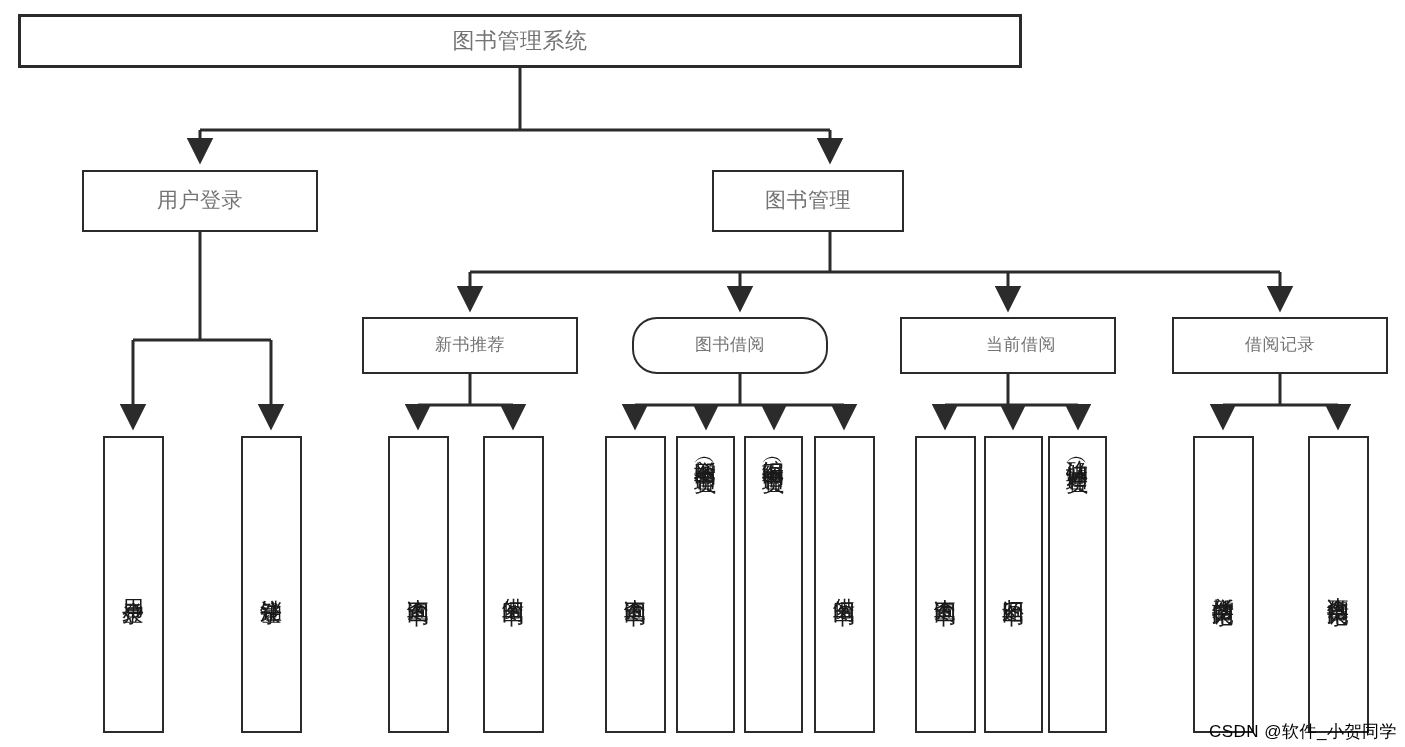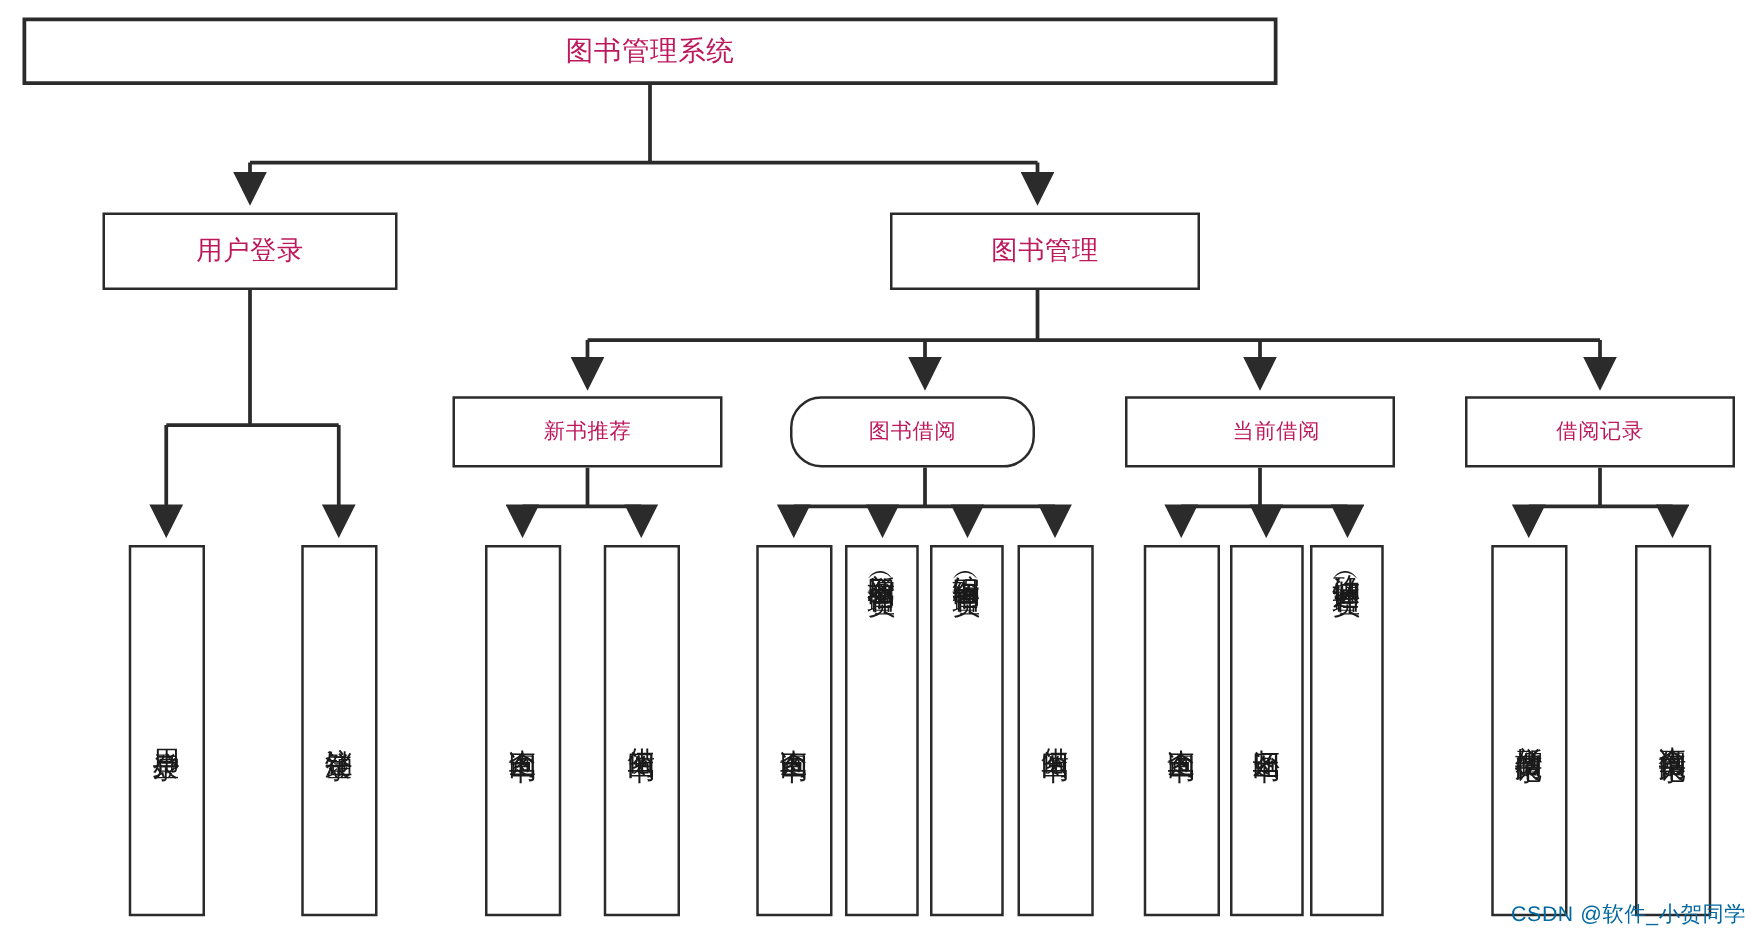--- a/index.html
+++ b/index.html
@@ -31,21 +31,21 @@
     box-sizing: border-box;
     background: #ffffff;
     border: 2.5px solid #2b2b2b;
     display: flex;
     align-items: center;
     justify-content: center;
   }
   .node-box.level-0 { border-width: 3px; }
   .node-label-h {
     font-size: 21px;
-    color: #be185d;
+    color: #737373;
     line-height: 1.2;
     white-space: nowrap;
     letter-spacing: 0.5px;
     font-family: Liberation Serif, serif;
   }
   .node-box.level-0 .node-label-h { font-size: 22px; }
   .node-box.level-2 .node-label-h { font-size: 17px; }
   .leaf-box {
     position: absolute;
     box-sizing: border-box;
@@ -64,21 +64,21 @@
     line-height: 1.05;
     letter-spacing: 2px;
     white-space: nowrap;
   }
   .leaf-box.center-text { align-items: center; }
   .watermark {
     position: absolute;
     right: 8px;
     bottom: 4px;
     font-size: 17px;
-    color: #0369a1;
+    color: #000000;
     white-space: nowrap;
     letter-spacing: 0.5px;
   }
 </style>
 </head>
 <body>
 
 <div id="diagram-root">
 
   <svg class="diagram-svg" viewBox="0 0 1405 747">
@@ -143,21 +143,21 @@
     </g>
   </svg>
 
   <div class="node-box level-0" style="left:18px; top:14px; width:1004px; height:54px;">
     <span class="node-label-h">图书管理系统</span>
   </div>
 
   <div class="node-box level-1" style="left:82px; top:170px; width:236px; height:62px;">
     <span class="node-label-h">用户登录</span>
   </div>
-  <div class="node-box level-1" style="left:712px; top:170px; width:248px; height:62px;">
+  <div class="node-box level-1" style="left:712px; top:170px; width:192px; height:62px;">
     <span class="node-label-h">图书管理</span>
   </div>
 
   <div class="node-box level-2" style="left:362px; top:317px; width:216px; height:57px;">
     <span class="node-label-h">新书推荐</span>
   </div>
   <div class="node-box level-2" style="left:632px; top:317px; width:196px; height:57px;border-radius:25px;">
     <span class="node-label-h">图书借阅</span>
   </div>
   <div class="node-box level-2" style="left:900px; top:317px; width:216px; height:57px;padding-left:26px;">

